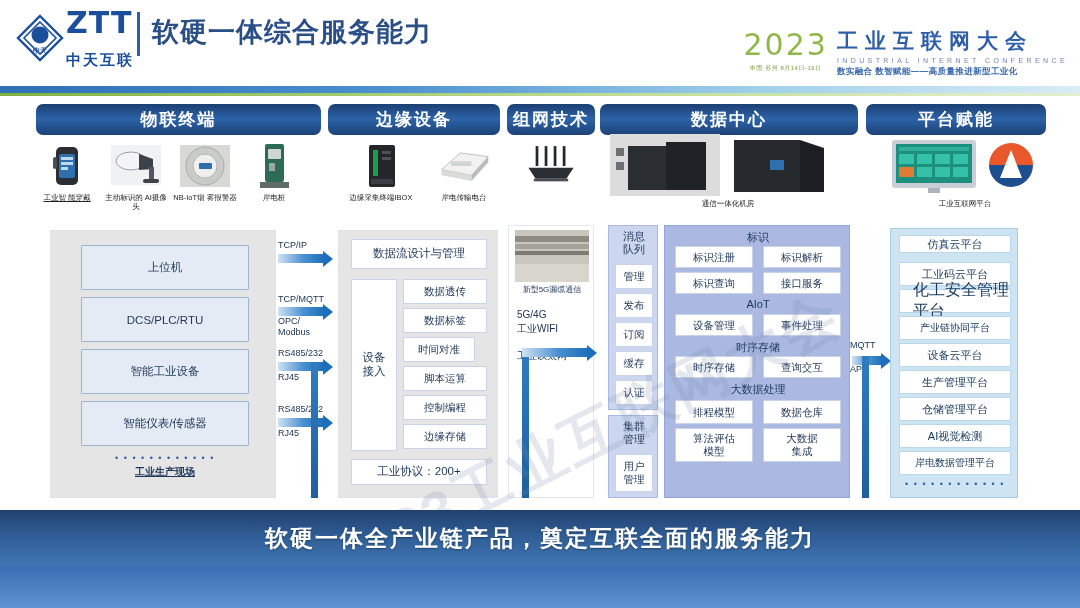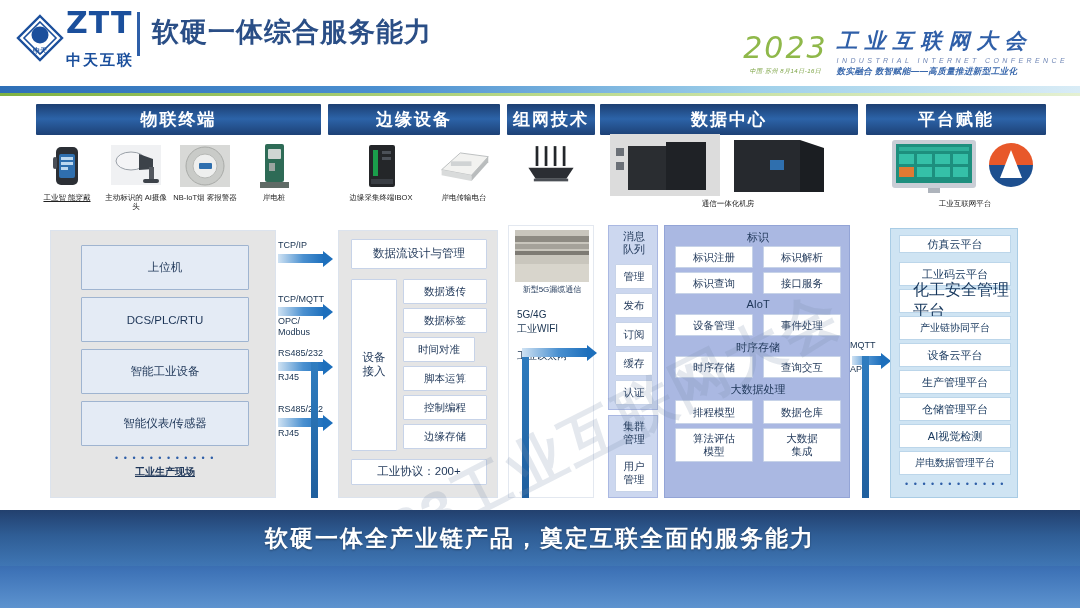--- a/index.html
+++ b/index.html
@@ -15,40 +15,40 @@
   .header { position: absolute; left: 0; top: 0; width: 1080px; height: 92px; background: #fff; }
   .logo-wrap { position: absolute; left: 14px; top: 8px; display: flex; align-items: center; gap: 0; }
   .logo-mark { width: 52px; height: 52px; position: relative; }
   .logo-text { display: flex; flex-direction: column; line-height: 1; }
   .logo-ztt { font-size: 30px; font-weight: 800; color: #1b4f9c; letter-spacing: 1px; font-family: "DejaVu Sans", sans-serif; }
   .logo-cn { font-size: 15px; font-weight: 700; color: #1b4f9c; letter-spacing: 2px; margin-top: 14px; }
   .vsep { position: absolute; left: 137px; top: 12px; width: 3px; height: 44px; background: #2f5fa8; }
   .head-title { position: absolute; left: 152px; top: 14px; font-size: 27px; font-weight: 700;
                 color: #2a4e86; letter-spacing: 1px; }
 
-  .conf { position: absolute; right: 12px; top: 27px; display: flex; align-items: center; gap: 4px; font-style: italic; }
+  .conf { position: absolute; right: 12px; top: 27px; display: flex; align-items: flex-start; gap: 4px; }
   .conf-year { display: flex; flex-direction: column; align-items: center; }
   .conf-2023 { font-size: 30px; color: #8fb84a; font-weight: 400; letter-spacing: 2px; font-family: "DejaVu Sans", sans-serif; }
   .conf-date { font-size: 6px; color: #7aa241; letter-spacing: .5px; margin-top: 2px; }
   .conf-bar { width: 1px; background: #9bbd5c; }
   .conf-right { display: flex; flex-direction: column; }
   .conf-cn { font-size: 21px; font-weight: 800; color: #2f5fa8; letter-spacing: 7px; }
   .conf-en { font-size: 7px; color: #6f86b5; letter-spacing: 3.4px; margin-top: 2px; }
   .conf-sub { font-size: 8.5px; color: #3a69ad; letter-spacing: .4px; margin-top: 2px; font-weight: 600; }
 
   .rule { position: absolute; left: 0; top: 86px; width: 1080px; height: 7px;
           background: linear-gradient(90deg,#2e6fb7 0%,#4b8fd0 35%,#9fd0ea 70%,#d9ecf6 100%); }
   .rule2 { position: absolute; left: 0; top: 93px; width: 1080px; height: 2.5px;
            background: linear-gradient(90deg,#7fb241 0%,#b9d98a 50%,#e4f0d2 100%); }
 
   
   .bar { position: absolute; height: 31px; color: #fff; font-size: 17px; font-weight: 700;
          display: flex; align-items: center; justify-content: center; letter-spacing: 2px;
          background: linear-gradient(180deg,#1c3f72 0%,#2c63a8 48%,#1d4176 100%);
-         border-radius: 1px; }
+         border-radius: 7px; }
 
   
   .prod { position: absolute; display: flex; flex-direction: column; align-items: center; width: 66px; }
   .prod .ph { width: 56px; height: 48px; display: flex; align-items: center; justify-content: center; }
   .prod .cap { margin-top: 3px; font-size: 7.5px; color: #222; text-align: center; line-height: 1.25; }
 
   
   .panel { position: absolute; background: #e5e5e5; border: 1px solid #dce3ed; }
   .box { background: #e4ebf5; border: 1px solid #9fb4d0; color: #1d3557;
          display: flex; align-items: center; justify-content: center; text-align: center;

